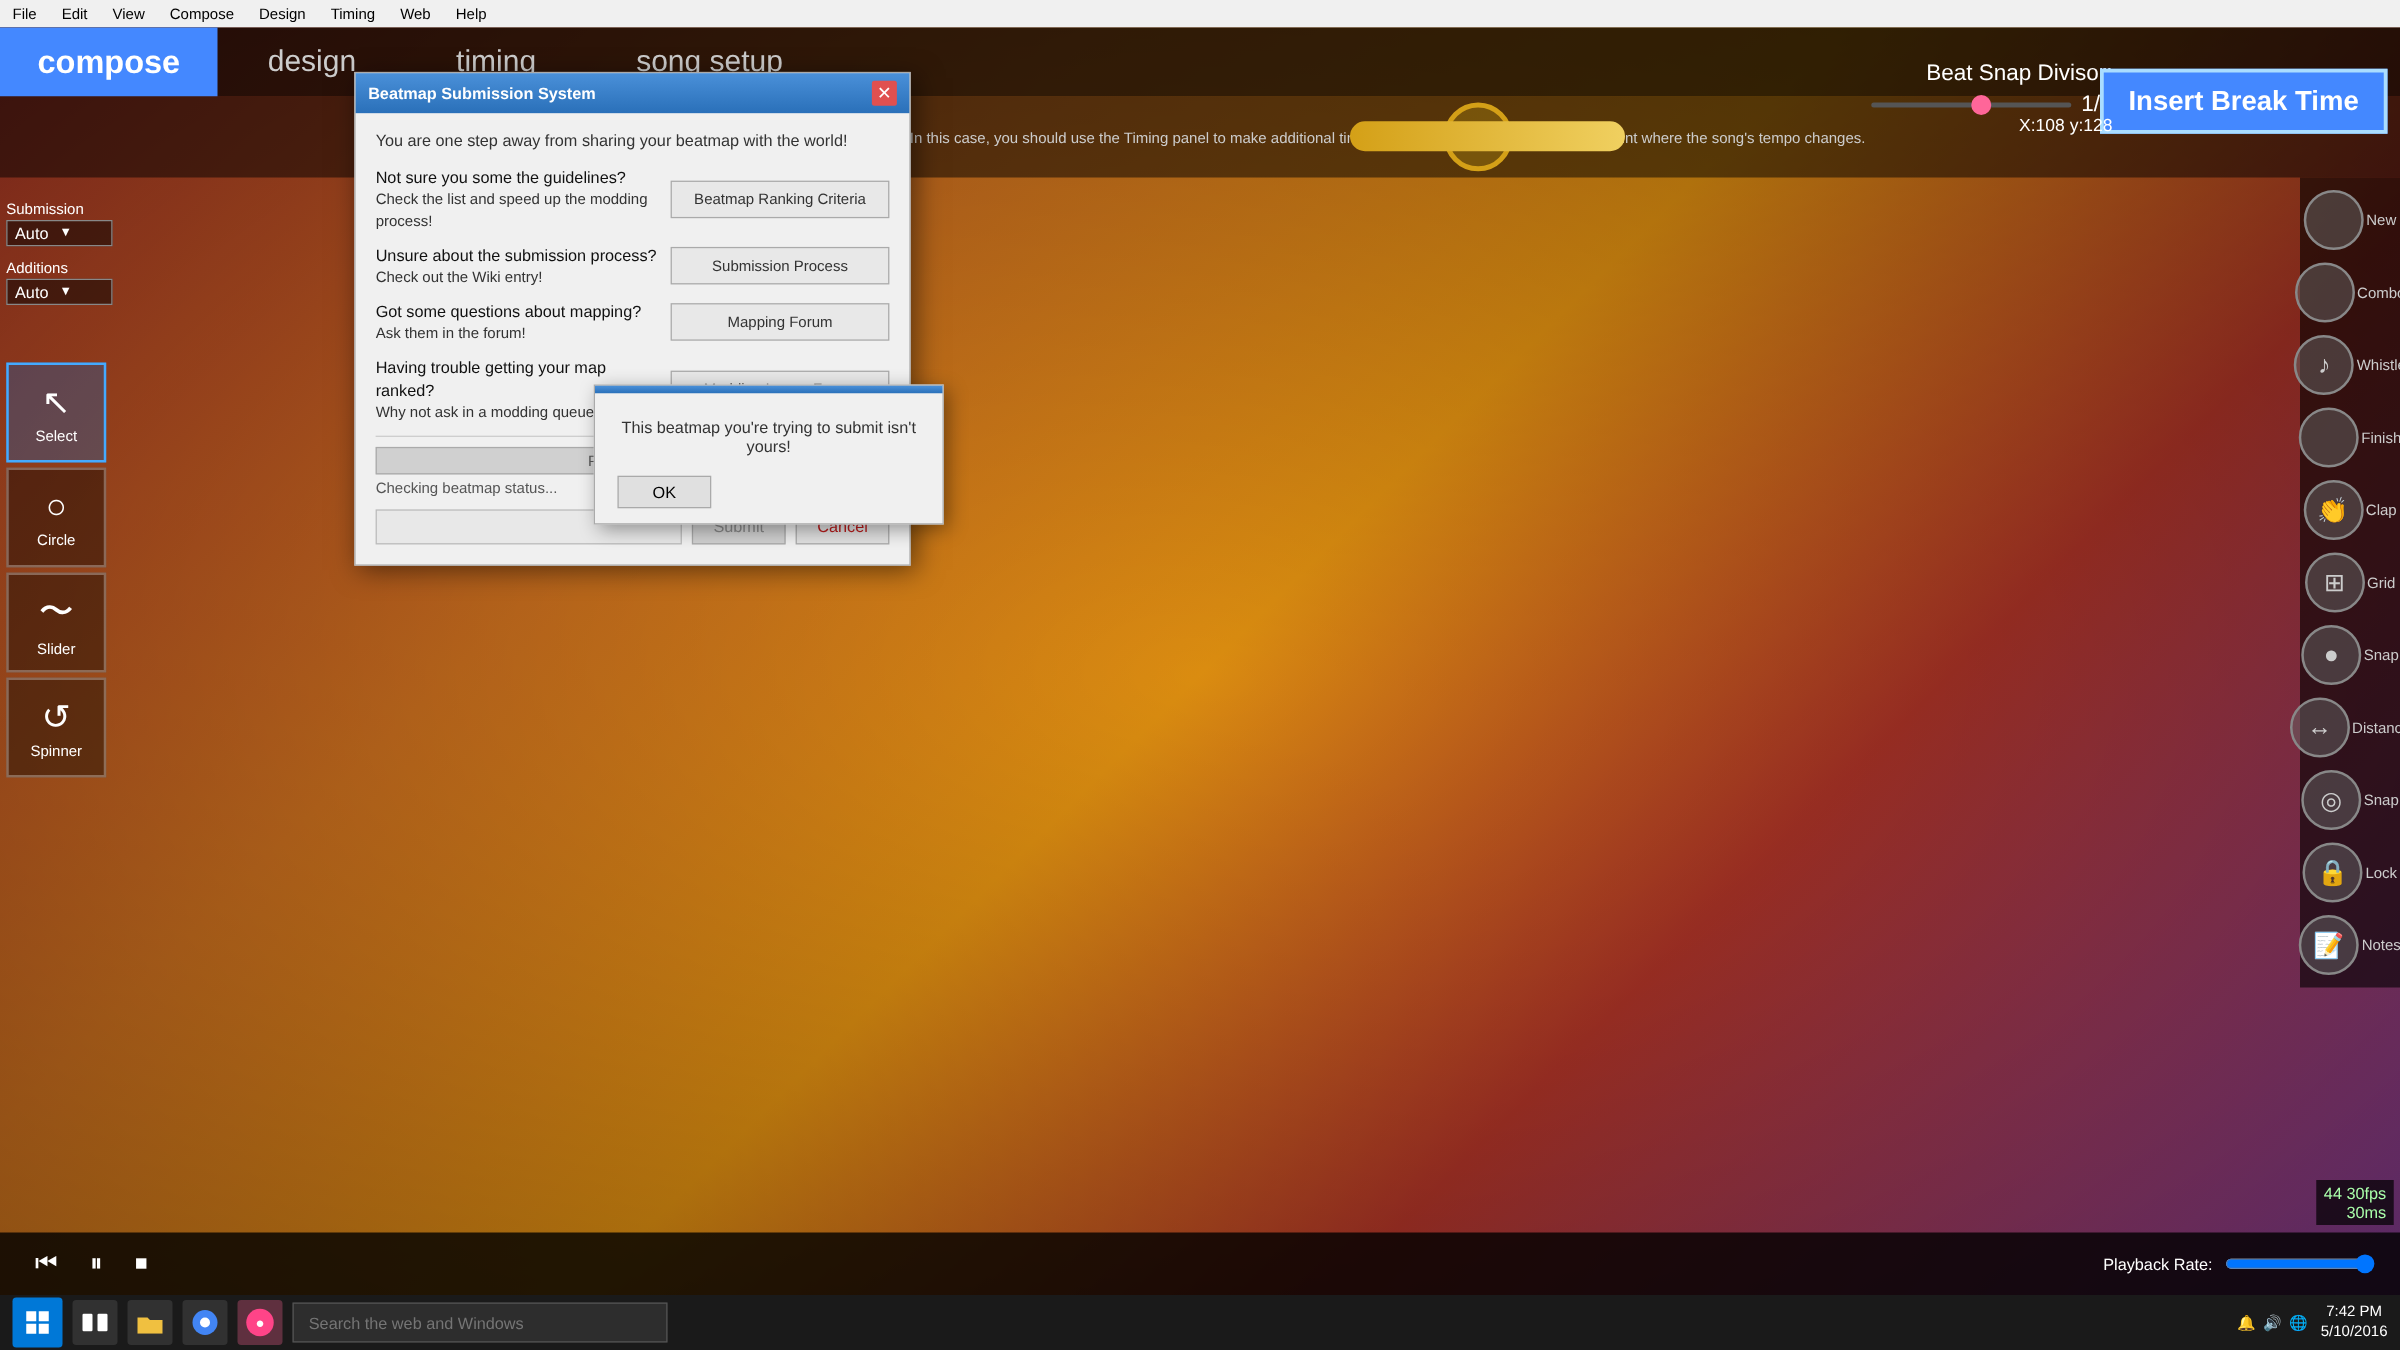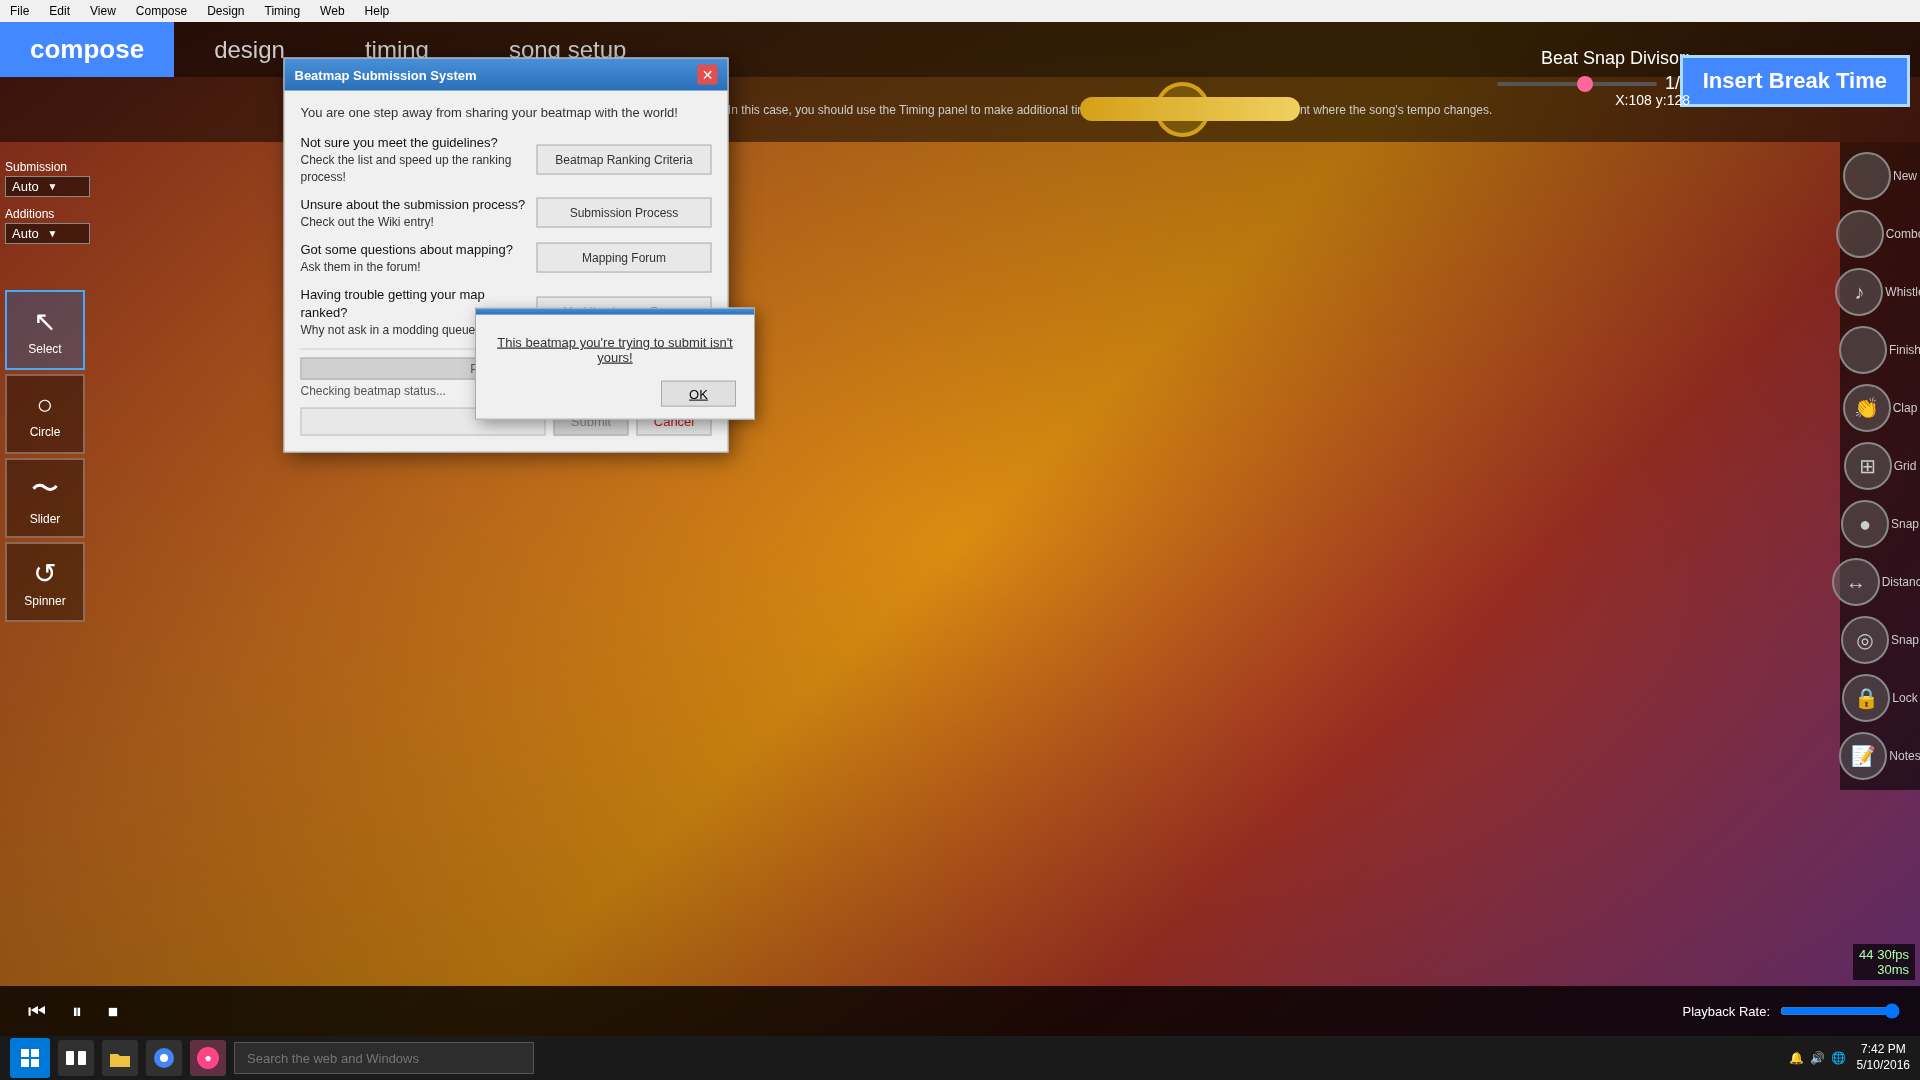--- a/index.html
+++ b/index.html
@@ -492,22 +492,21 @@
       z-index: 700;
     }
     .inner-titlebar {
       background: linear-gradient(to bottom, #4a90d9, #2a70b9);
       height: 6px;
     }
     .inner-body {
       padding: 20px 18px 12px 18px;
       display: flex;
       flex-direction: column;
-      align-items: flex-end;
-      text-decoration: underline;
+      align-items: flex-start;
     }
     .inner-message {
       font-size: 13px;
       color: #333;
       text-align: center;
       margin-bottom: 16px;
     }
     .inner-ok-btn {
       width: 75px;
       height: 26px;
@@ -703,22 +702,22 @@
 <div class="dialog-submission" style="position: absolute; left: 506px; top: 255px;">
   <div class="dialog-titlebar">
     <span>Beatmap Submission System</span>
     <button class="dialog-close-btn">✕</button>
   </div>
   <div class="dialog-body">
     <div class="dialog-intro">You are one step away from sharing your beatmap with the world!</div>
 
     <div class="dialog-row">
       <div class="dialog-row-text">
-        <div class="main">Not sure you meet the guidelines?</div>
-        <div>Check the list and speed up the ranking process!</div>
+        <div class="main">Not sure you some the guidelines?</div>
+        <div>Check the list and speed up the modding process!</div>
       </div>
       <button class="dialog-row-btn">Beatmap Ranking Criteria</button>
     </div>
 
     <div class="dialog-row">
       <div class="dialog-row-text">
         <div class="main">Unsure about the submission process?</div>
         <div>Check out the Wiki entry!</div>
       </div>
       <button class="dialog-row-btn">Submission Process</button>

